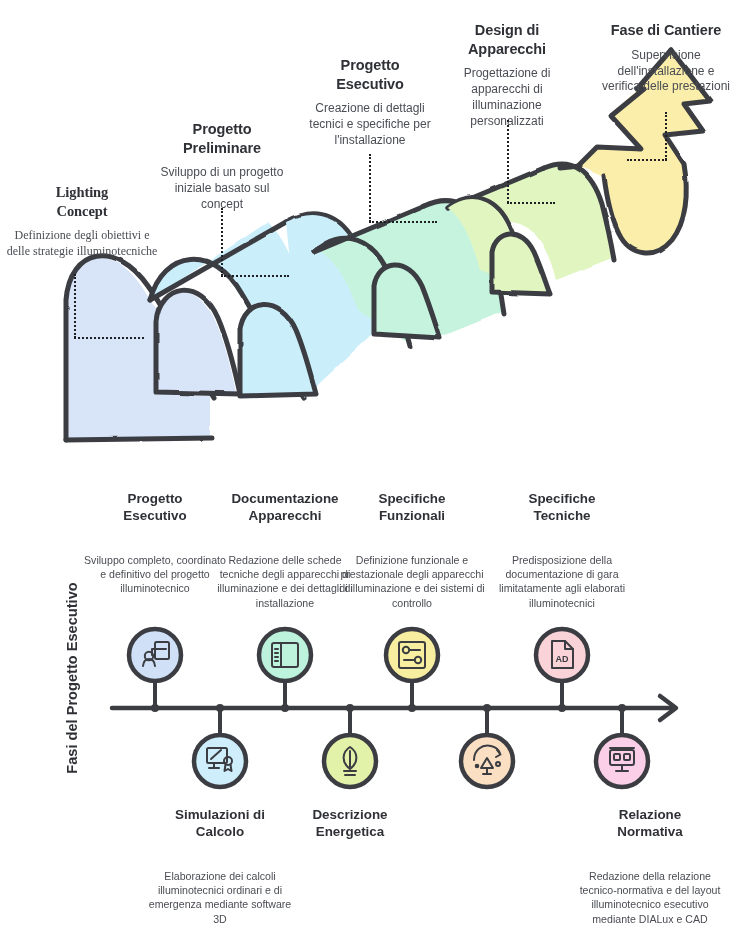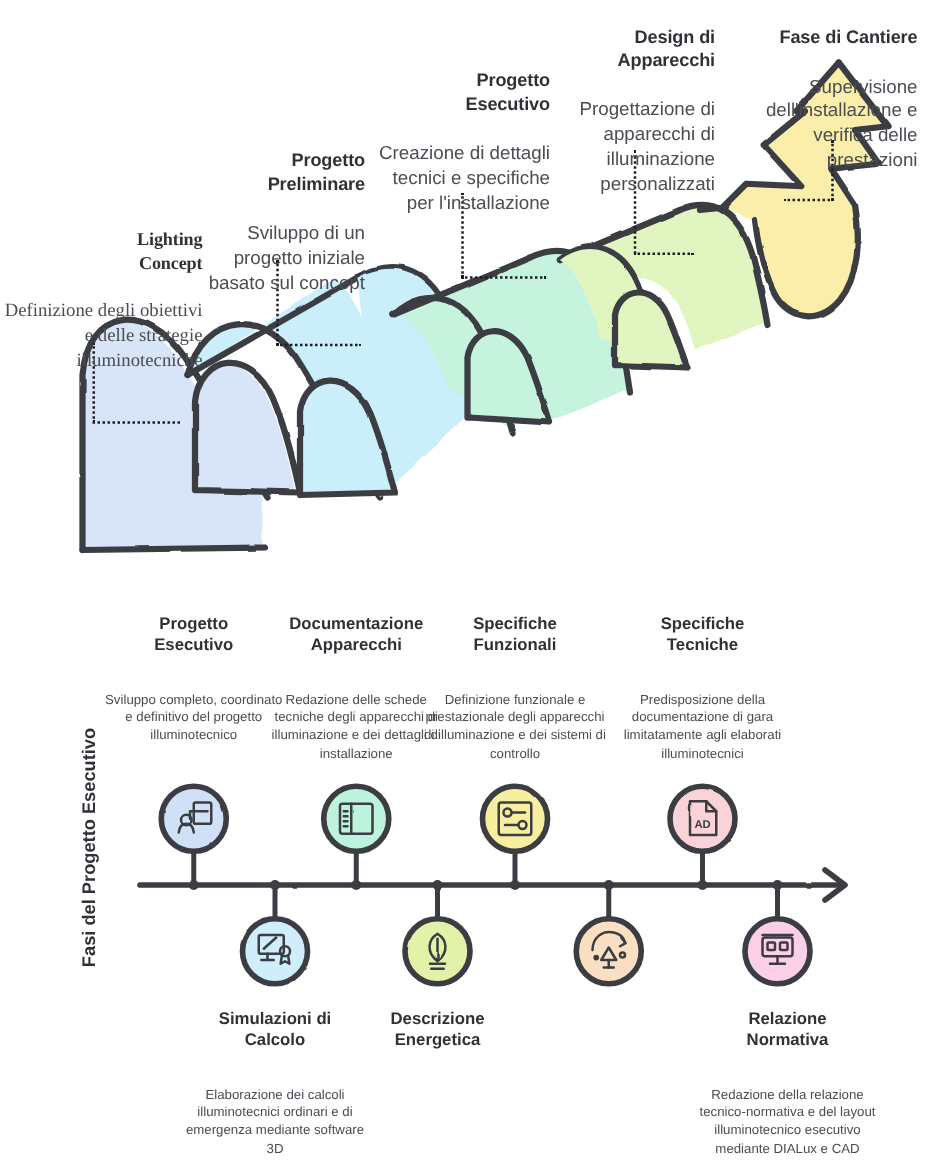--- a/index.html
+++ b/index.html
@@ -10,27 +10,27 @@
     color:#2f3136;
     position:relative;
     overflow:hidden;
   }
   .stage{position:absolute;left:0;top:0;width:748px;height:937px;}
 
   
   #wave-section{position:absolute;left:0;top:0;width:748px;height:480px;}
   #wave-svg{position:absolute;left:0;top:0;}
 
-  .step-label{position:absolute;text-align:right;}
+  .step-label{position:absolute;text-align:center;}
   .step-title{
     font-size:14.5px;font-weight:bold;line-height:1.28;color:#2f3136;
     letter-spacing:-0.1px;
   }
   .step-desc{
-    font-size:15px;line-height:1.33;color:#4a4d53;margin-top:20px;
+    font-size:12px;line-height:1.33;color:#4a4d53;margin-top:8px;
   }
 
   
   .dot-v{position:absolute;border-left:2.4px dotted #1d1f22;}
   .dot-h{position:absolute;border-top:2.4px dotted #1d1f22;}
 
   
   #timeline-section{position:absolute;left:0;top:480px;width:748px;height:457px;}
   #axis-title{
     position:absolute;left:-28px;top:190px;width:200px;
@@ -326,21 +326,21 @@
     </div>
 
     <div class="tl-label" style="left:276px;top:326px;">
       <div class="tl-title">
         <span>Descrizione</span><br>
         <span>Energetica</span>
       </div>
     </div>
 
 
-    <div class="tl-label" style="left:556px;top:326px;">
+    <div class="tl-label" style="left:576px;top:326px;">
       <div class="tl-title">
         <span>Relazione</span><br>
         <span>Normativa</span>
       </div>
       <div class="tl-desc">Redazione della relazione tecnico-normativa e del layout illuminotecnico esecutivo mediante DIALux e CAD</div>
     </div>
   </div>
 </div>
 
 </body></html>

